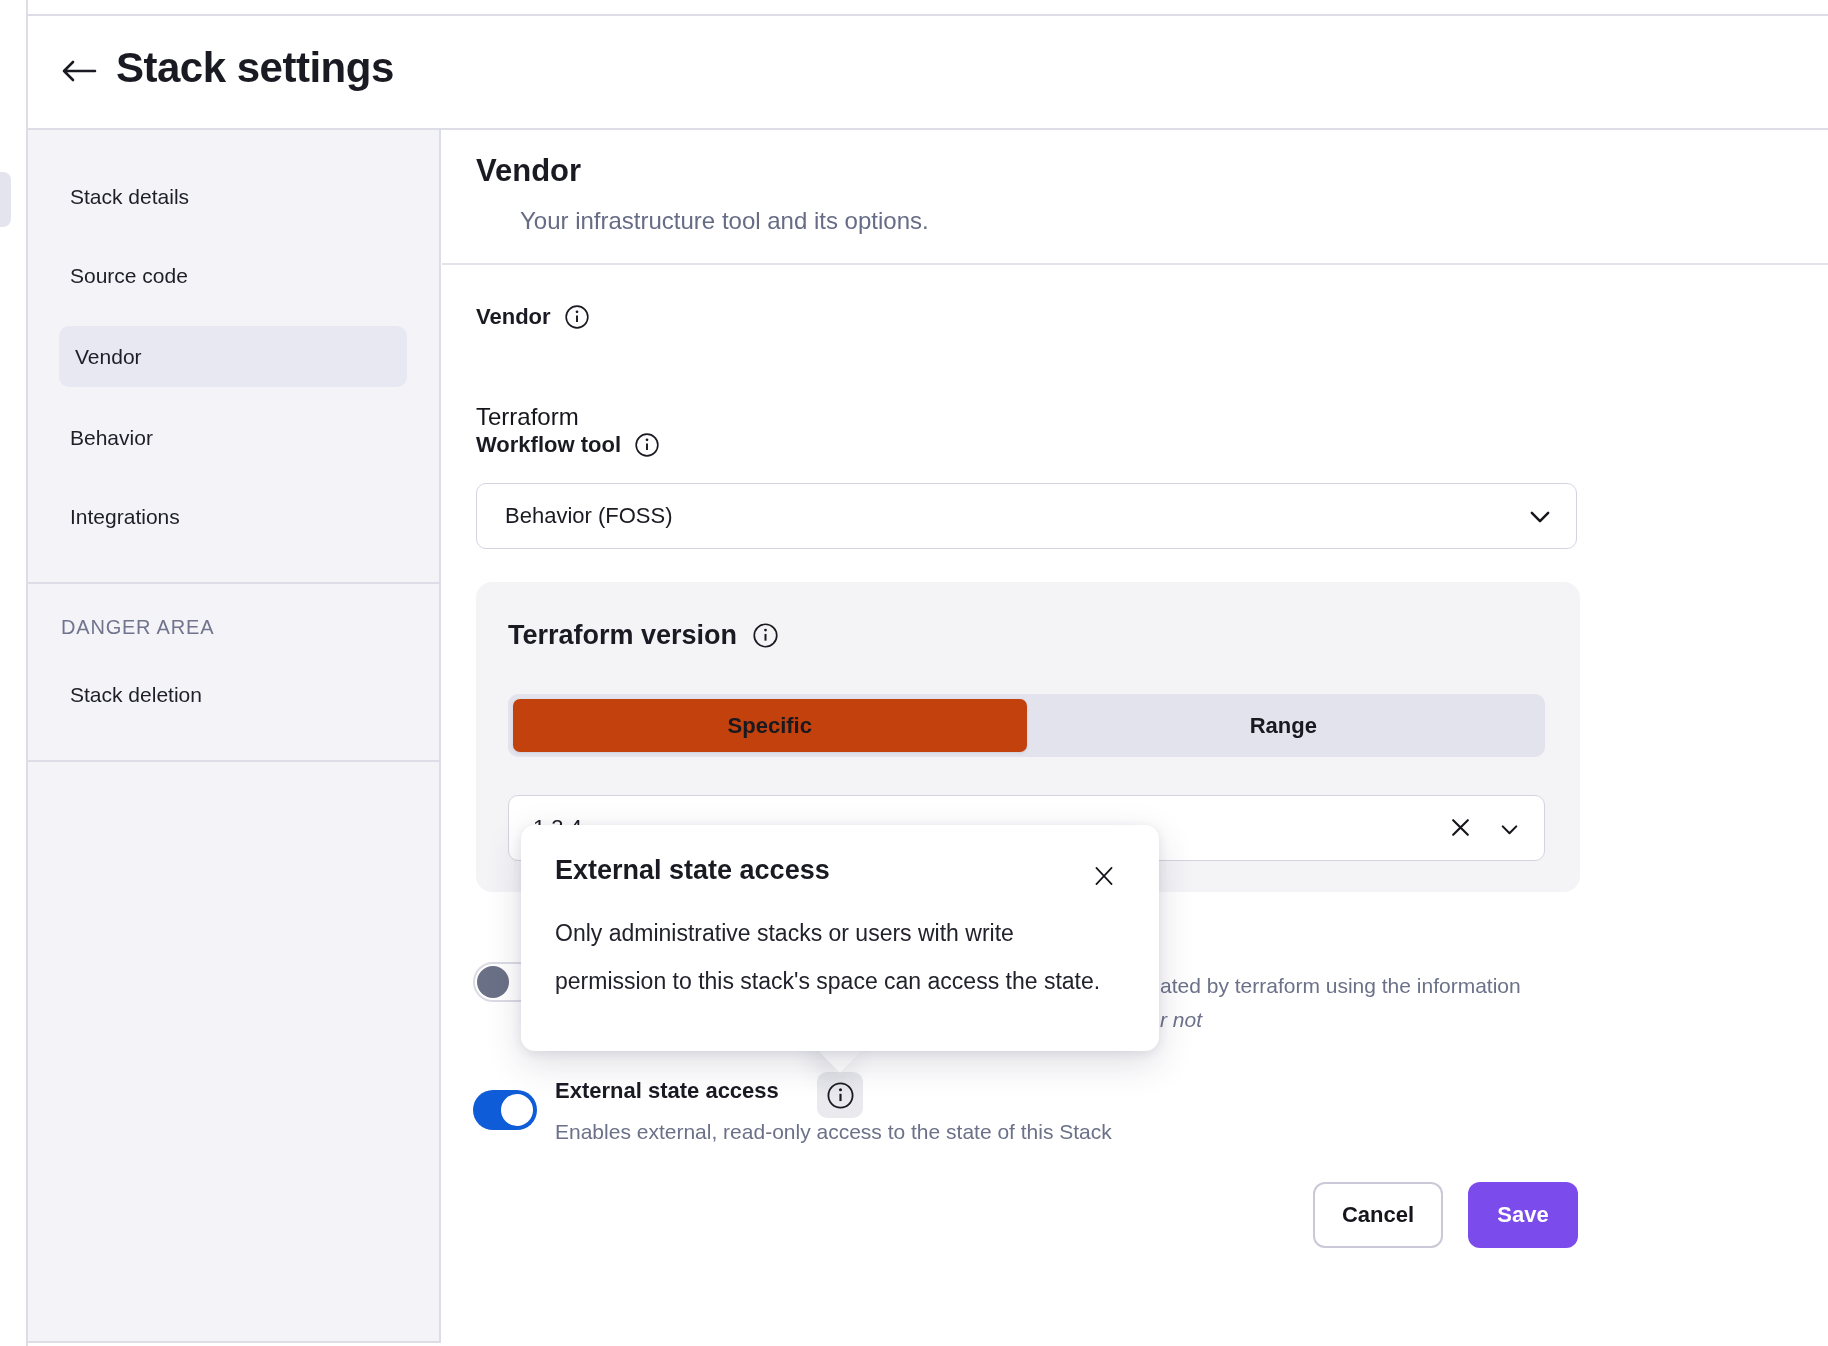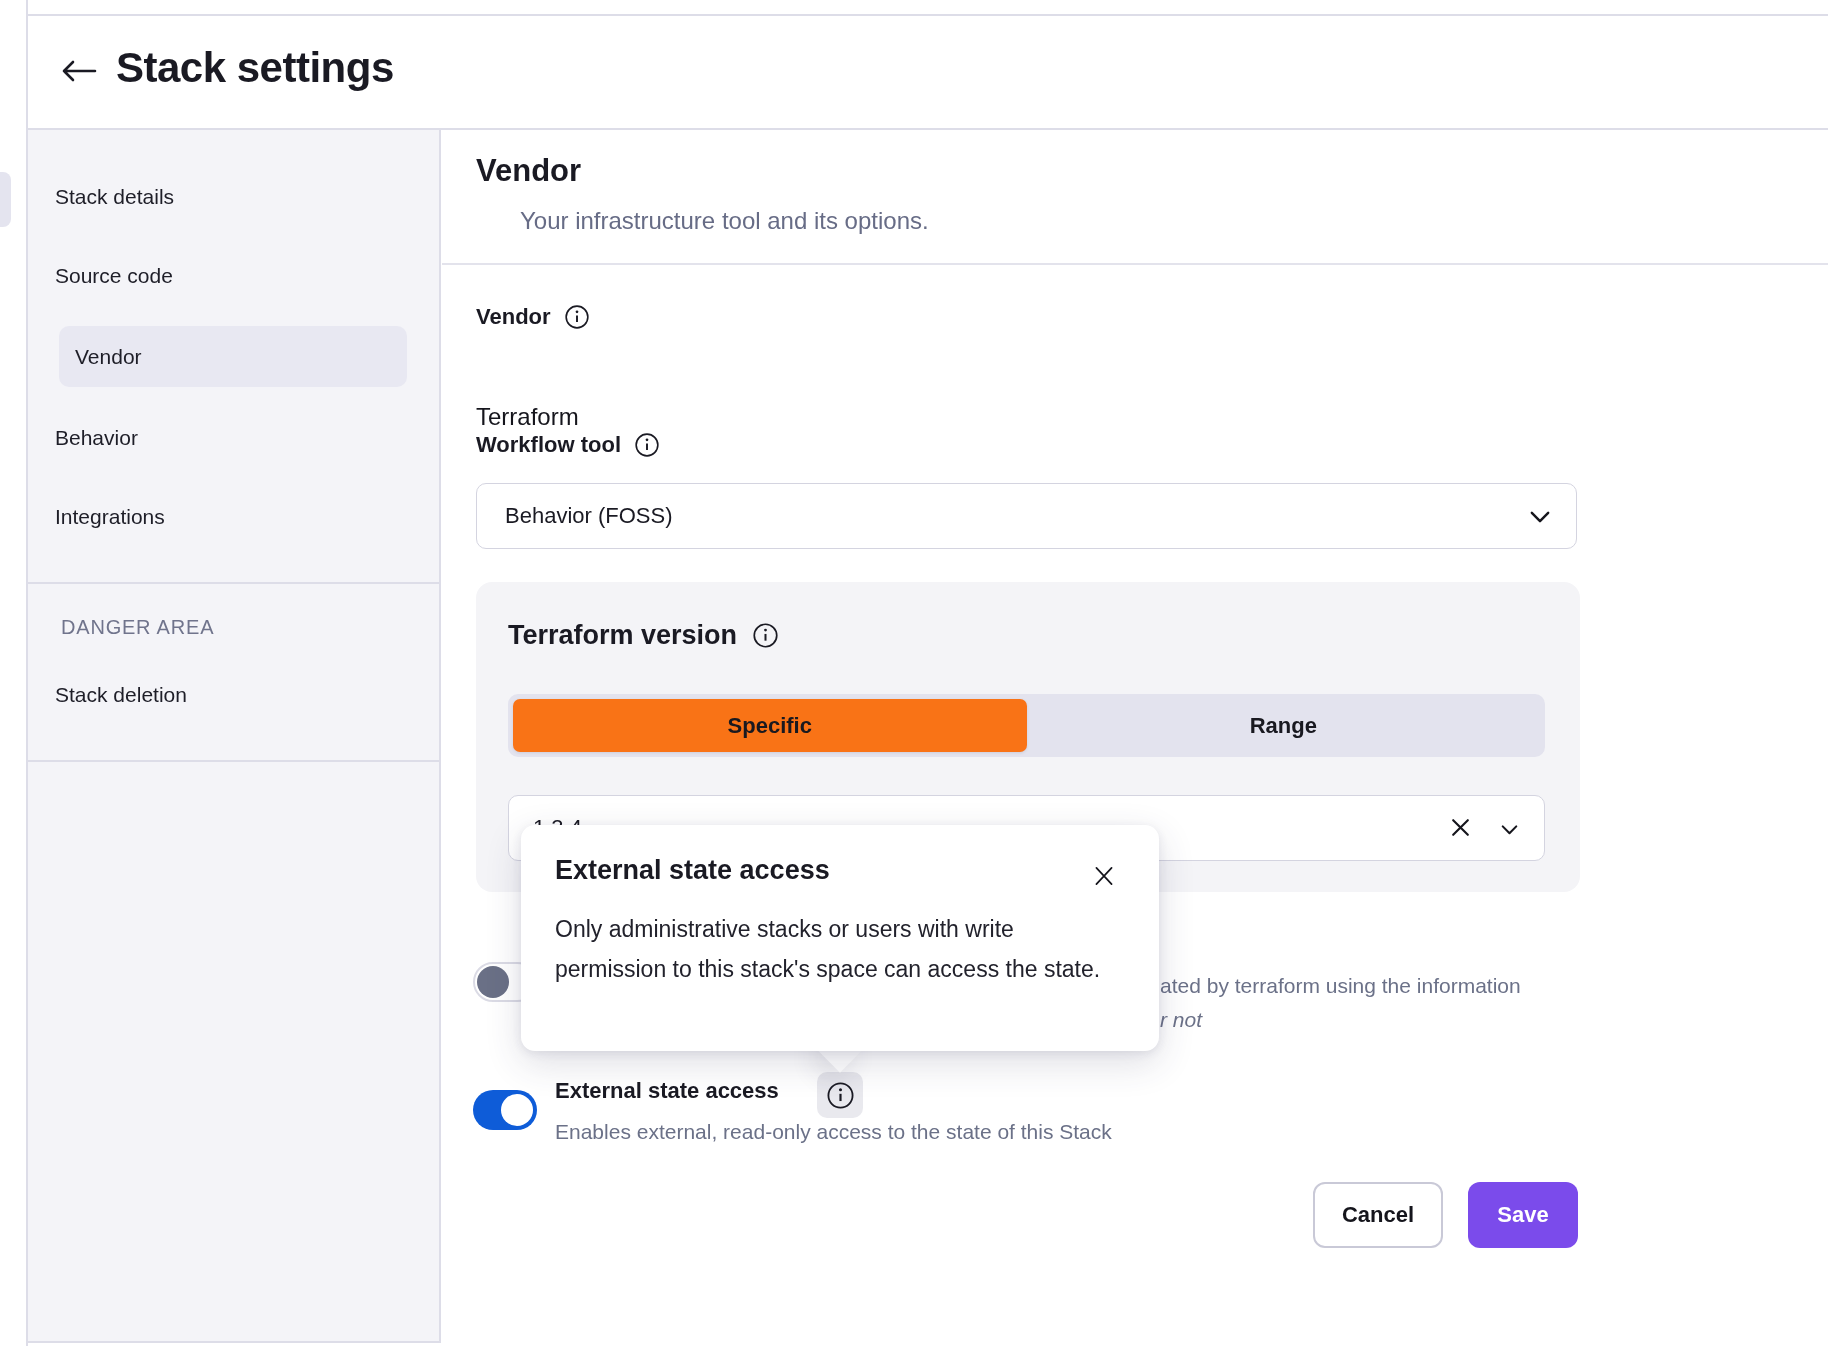--- a/index.html
+++ b/index.html
@@ -12,21 +12,21 @@
   .top-line { left:28px; right:0; top:14px; height:2px; }
   .header-line { left:28px; right:0; top:128px; height:2px; }
   .main-divider { left:442px; right:0; top:263px; height:2px; background:#E3E3EC; }
 
   
   .back-btn { position:absolute; left:56px; top:50px; width:44px; height:44px; display:flex; align-items:center; justify-content:center; cursor:pointer; background:none; border:none; }
   .page-title { position:absolute; left:116px; top:44px; font-size:42px; font-weight:700; letter-spacing:-0.5px; }
 
   
   .sidebar { position:absolute; left:28px; top:130px; width:413px; height:1213px; background:#F4F4F8; border-right:2px solid #DDDDE8; border-bottom:2px solid #DDDDE8; }
-  .side-item { position:absolute; left:0; width:100%; height:62px; line-height:62px; padding-left:27px; font-size:21px; color:#1E1E28; cursor:pointer; }
+  .side-item { position:absolute; left:0; width:100%; height:62px; line-height:62px; padding-left:42px; font-size:21px; color:#1E1E28; cursor:pointer; }
   .side-item.active { left:31px; width:348px; height:61px; line-height:61px; padding-left:16px; background:#E8E8F2; border-radius:10px; }
   .side-divider { position:absolute; left:0; width:100%; height:2px; background:#DDDDE8; }
   .danger-heading { position:absolute; left:33px; font-size:20px; font-weight:400; color:#70748C; letter-spacing:0.8px; }
   .notch { position:absolute; left:0; top:172px; width:11px; height:55px; background:#E4E4EF; border-radius:0 8px 8px 0; cursor:pointer; }
 
   
   .section-title { position:absolute; left:476px; top:153px; font-size:31px; font-weight:700; }
   .section-subtitle { position:absolute; left:476px; top:207px; font-size:24px; color:#676C86;margin-left:44px; }
 
   .field-label { position:absolute; display:flex; align-items:center; gap:13px; font-size:22px; font-weight:700; }
@@ -34,38 +34,38 @@
   .plain-value { position:absolute; font-size:24px; color:#15151C;margin-top:48px; }
 
   .select-box { position:absolute; left:476px; top:483px; width:1101px; height:66px; background:#fff; border:1.5px solid #D4D4E0; border-radius:10px; display:flex; align-items:center; padding:0 28px; font-size:22px; cursor:pointer; }
   .select-box .chev { position:absolute; right:22px; top:19px; }
 
   
   .card { position:absolute; left:476px; top:582px; width:1104px; height:310px; background:#F4F4F7; border-radius:16px; }
   .card-title-row { position:absolute; left:32px; top:38px; display:flex; align-items:center; gap:15px; font-size:27px; font-weight:700; }
   .tabs { position:absolute; left:32px; top:112px; width:1037px; height:63px; background:#E3E3EE; border-radius:10px; padding:5px; display:flex; }
   .tab { flex:1; border-radius:7px; text-align:center; line-height:53px; font-size:22px; font-weight:600; color:#191920; cursor:pointer; }
-  .tab.selected { background:#f97316; box-shadow:0 1px 3px rgba(30,30,60,0.10); }
+  .tab.selected { background:#c2410c; box-shadow:0 1px 3px rgba(30,30,60,0.10); }
   .version-input { position:absolute; left:32px; top:213px; width:1037px; height:66px; background:#fff; border:1.5px solid #D4D4E0; border-radius:10px; cursor:text; }
   .version-value { position:absolute; left:24px; top:0; line-height:63px; font-size:22px; }
   .version-clear { position:absolute; right:70px; top:18px; cursor:pointer; display:inline-flex; }
   .version-chev { position:absolute; right:22px; top:21px; cursor:pointer; display:inline-flex; }
 
   
   .toggle { position:absolute; width:64px; height:40px; border-radius:20px; cursor:pointer; }
   .toggle.off { left:473px; top:962px; background:#fff; border:2px solid #DBDBE5; }
   .toggle.off .knob { position:absolute; left:2px; top:2px; width:32px; height:32px; border-radius:50%; background:#6A7086; }
   .occl-text { position:absolute; font-size:21px; color:#6B7188; white-space:nowrap; }
 
   
   .tooltip { position:absolute; left:521px; top:825px; width:638px; height:226px; background:#fff; border-radius:14px; box-shadow:0 12px 36px rgba(50,50,85,0.16), 0 2px 10px rgba(50,50,85,0.10); z-index:20; }
   .tooltip-arrow { position:absolute; left:824px; top:1034px; width:32px; height:32px; background:#fff; transform:rotate(45deg); box-shadow:0 10px 26px rgba(50,50,85,0.14); z-index:19; }
   .tooltip-title { position:absolute; left:34px; top:30px; font-size:27px; font-weight:700; }
   .tooltip-close { position:absolute; right:40px; top:36px; width:30px; height:30px; display:flex; align-items:center; justify-content:center; cursor:pointer; background:none; border:none; }
-  .tooltip-body { position:absolute; left:34px; top:84px; width:552px; font-size:23px; line-height:40px; color:#22222C; }
+  .tooltip-body { position:absolute; left:34px; top:84px; width:552px; font-size:23px; line-height:48px; color:#22222C; }
 
   .info-chip { position:absolute; left:817px; top:1072px; width:46px; height:46px; border-radius:10px; background:#E9E9EE; display:flex; align-items:center; justify-content:center; cursor:pointer; z-index:5; }
 
   
   .toggle.on { left:473px; top:1090px; background:#0E5CD8; }
   .toggle.on .knob { position:absolute; left:28px; top:4px; width:32px; height:32px; border-radius:50%; background:#fff; }
   .ext-label { position:absolute; left:555px; top:1078px; font-size:22px; font-weight:700; }
   .ext-desc { position:absolute; left:555px; top:1120px; font-size:21px; color:#6B7188; }
 
   

